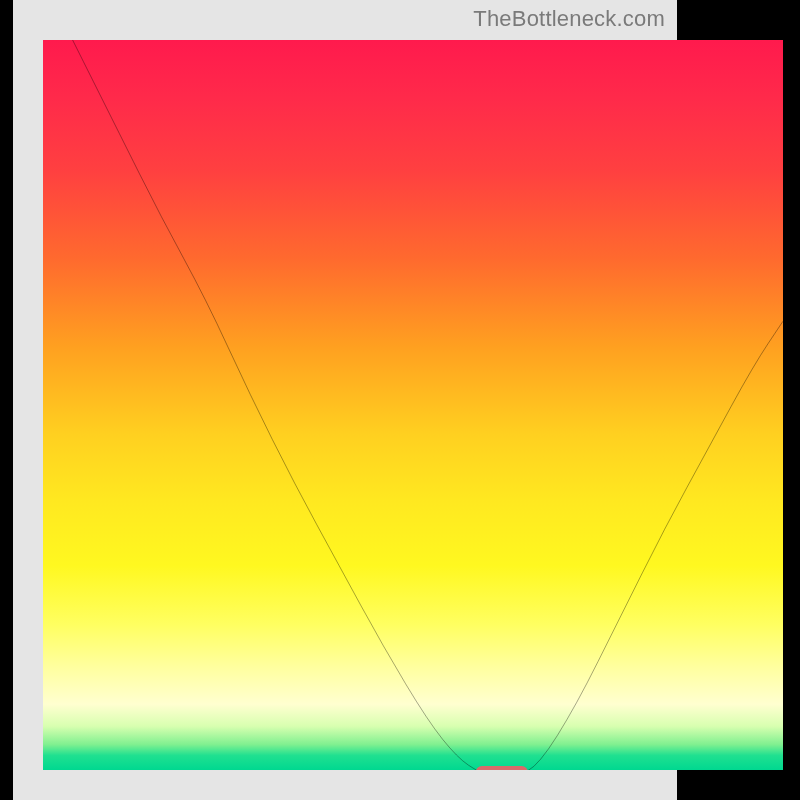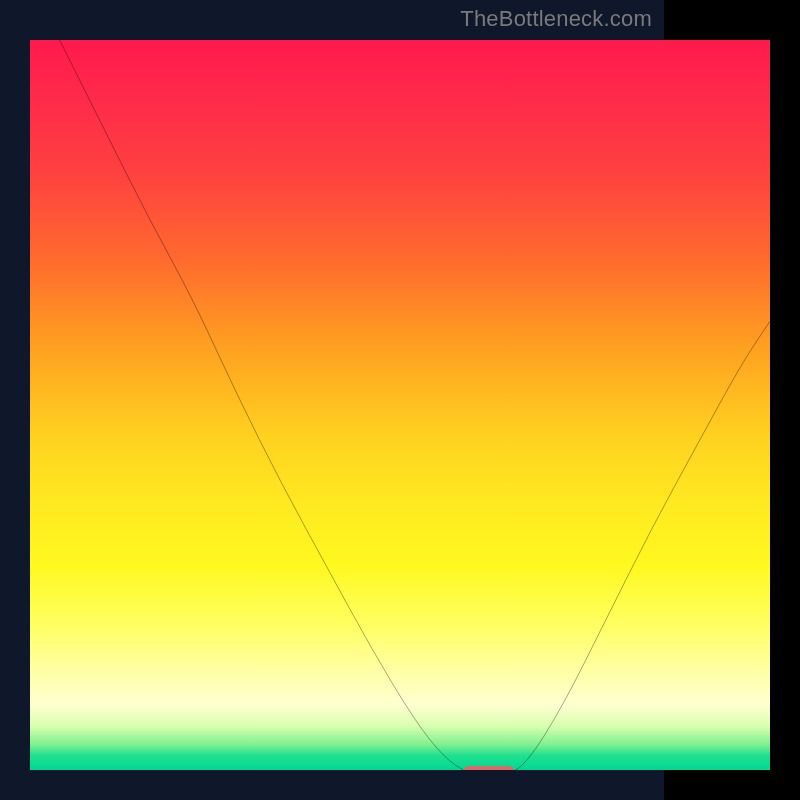--- a/index.html
+++ b/index.html
@@ -7,24 +7,24 @@
     padding: 0;
     width: 800px;
     height: 800px;
     background: #000000;
     overflow: hidden;
     font-family: Arial, Helvetica, sans-serif;
   }
   .frame {
     position: absolute;
     top: 0;
-    left: 0;
+    left: 13px;
     width: 664px;
     height: 800px;
-    background: #0f172a;
+    background: #e5e5e5;
   }
   .plot-area {
     position: absolute;
     top: 40px;
     left: 30px;
     width: 740px;
     height: 730px;
     overflow: hidden;
   }
   .gradient {

